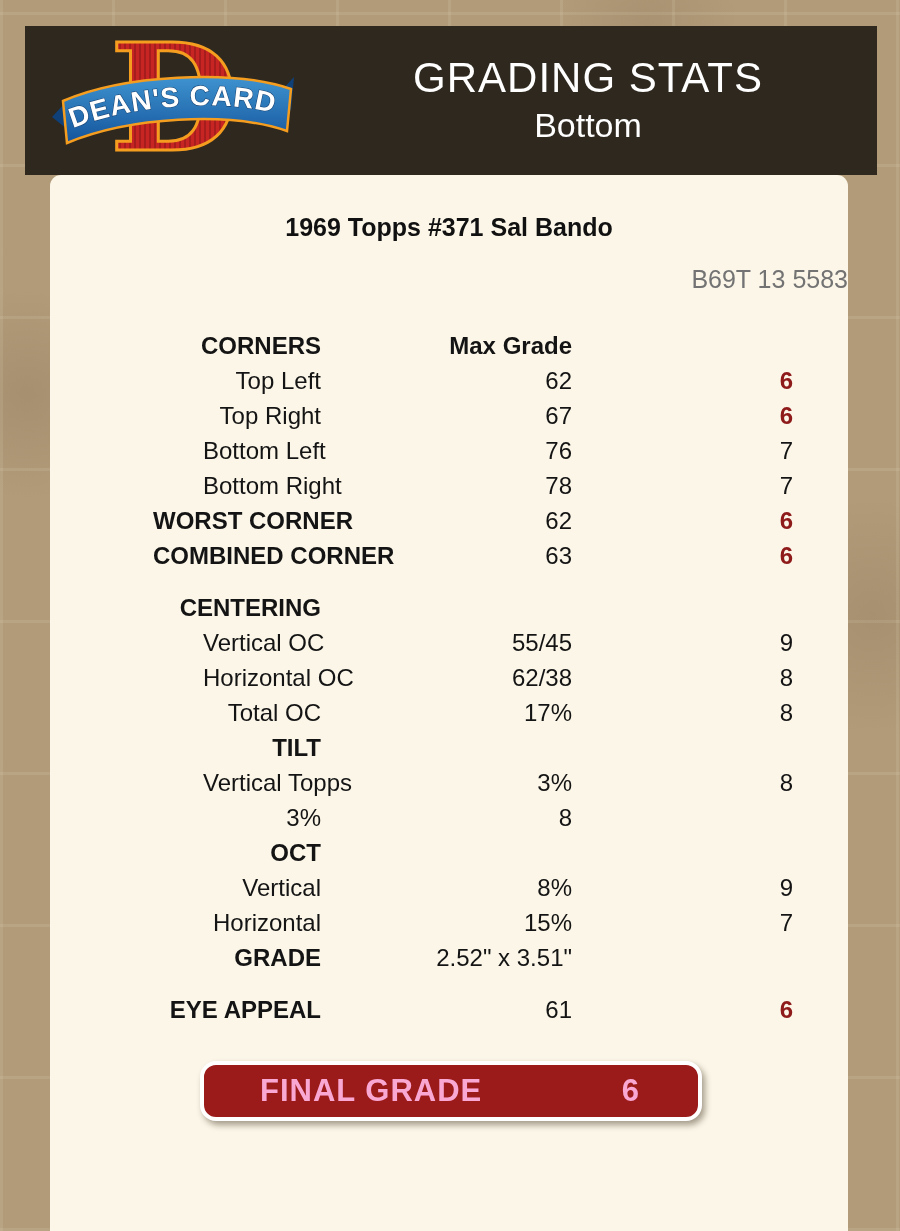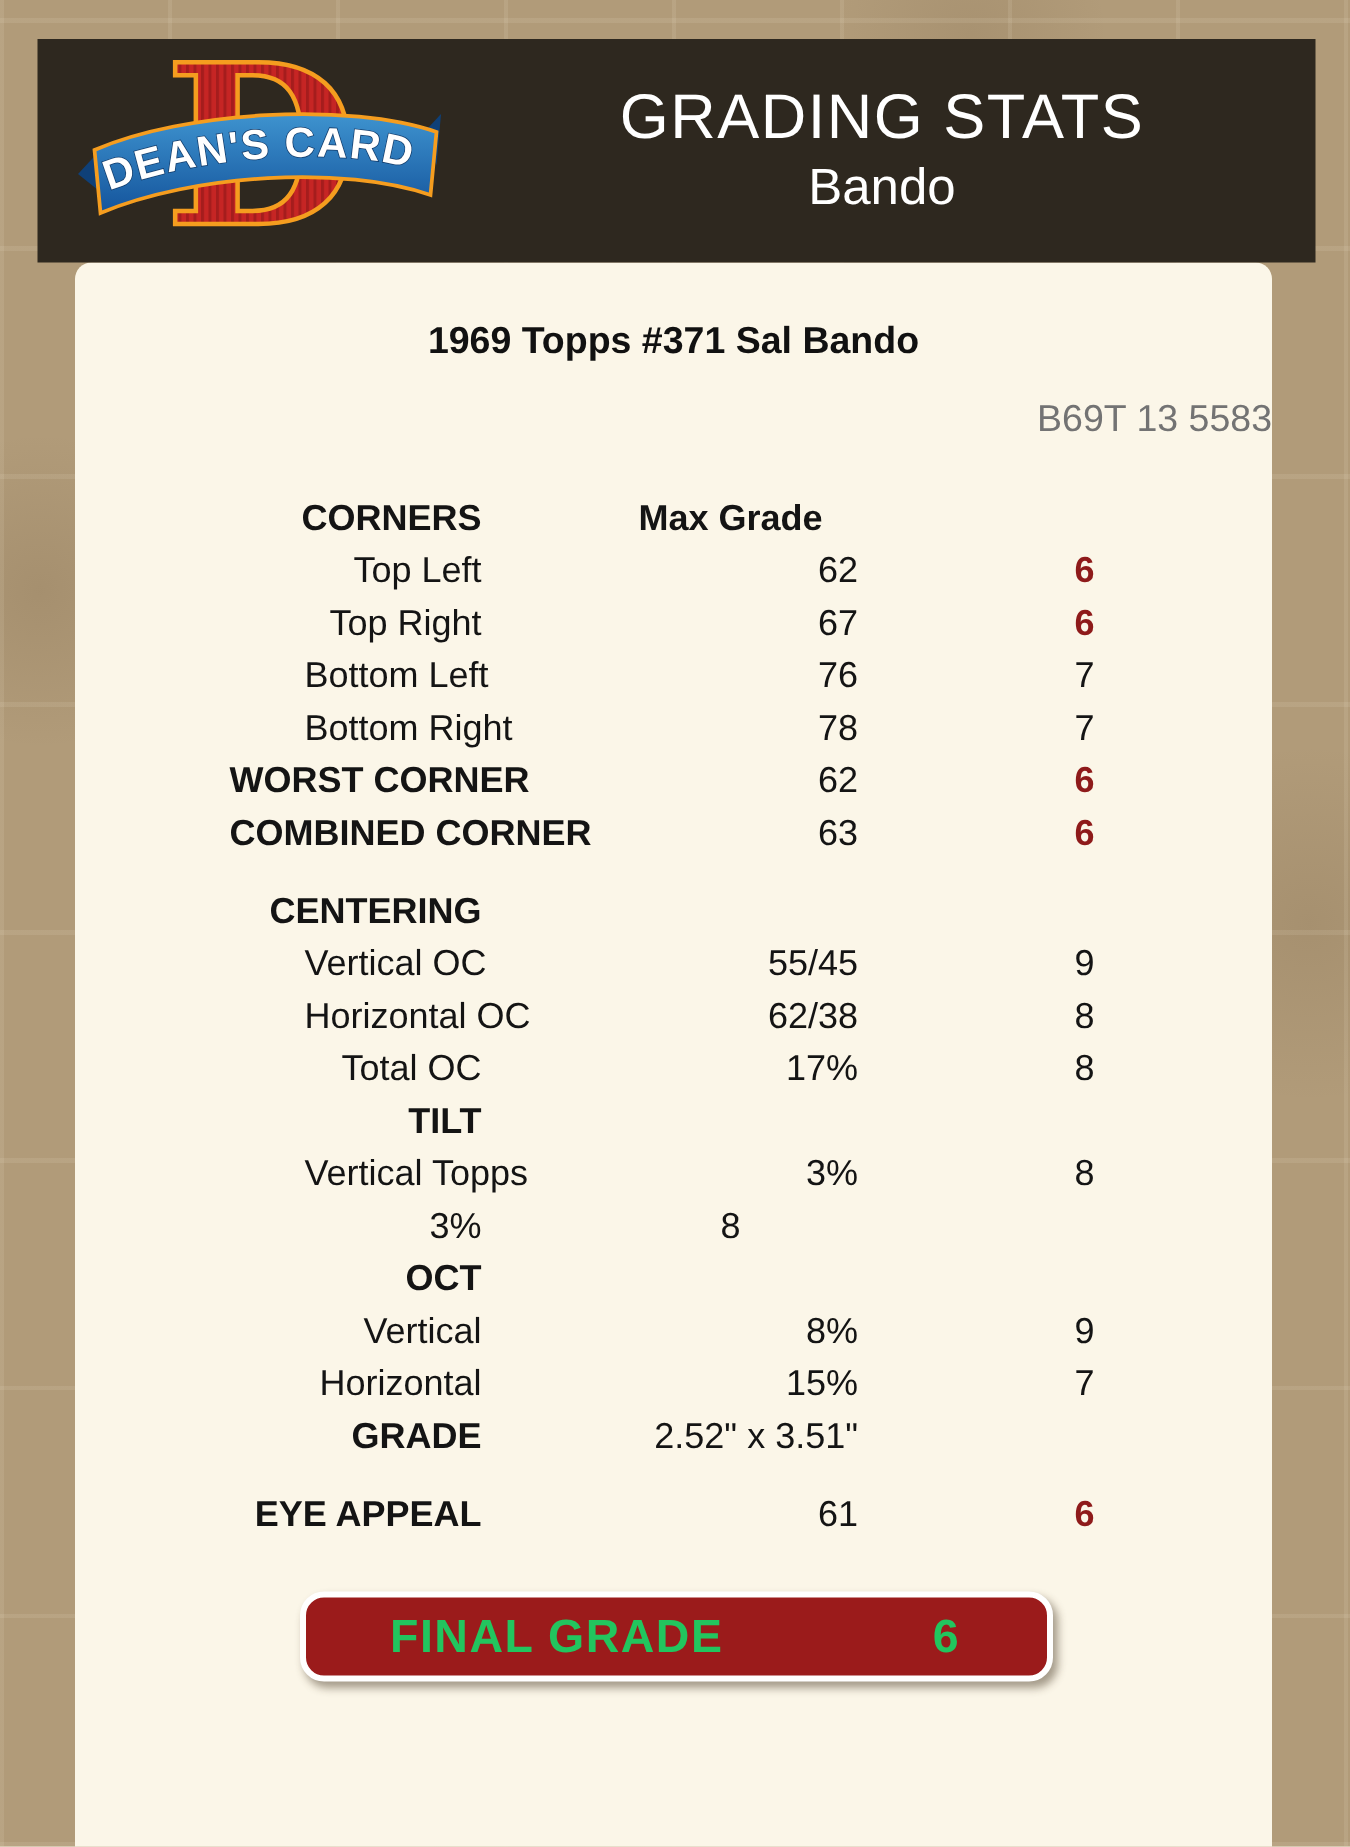--- a/index.html
+++ b/index.html
@@ -54,32 +54,32 @@
   .grow {
     display:grid; grid-template-columns:168px 170px 140px; column-gap:81px;
     height:35px; align-items:center; font-size:24px; color:#141414;
   }
   .spacer { height:17px; }
   .lbl { white-space:nowrap;text-align:right; }
   .lbl.indent { padding-left:50px; }
   .lbl.bold, .colhead .lbl { font-weight:bold; }
   .val { text-align:right; white-space:nowrap; }
   .colhead .val { font-weight:bold; }
-  .max { text-align:center; white-space:nowrap; }
+  .max { text-align:right; white-space:nowrap; }
   .colhead .max { font-weight:bold; }
   .max.red { color:var(--accent-maroon, #8e1a1a); font-weight:bold; }
 
   .final-btn {
     position:absolute; left:150px; top:886px; width:502px; height:60px;
     background:var(--button-red, #9b1b1b);
     border:4px solid #ffffff; border-radius:16px;
     box-shadow:3px 4px 6px rgba(60,45,25,0.45);
     display:flex; align-items:center; justify-content:space-between;
     padding:0 58px 0 56px;
-    color:#22c55e; font-size:31px; font-weight:bold; letter-spacing:1px;
+    color:#f9a8d4; font-size:31px; font-weight:bold; letter-spacing:1px;
     cursor:pointer;
   }
 </style>
 </head>
 <body>
 
 <div class="bg-cards"></div>
 
 <div class="header-bar">
   <div class="logo-wrap">
@@ -99,21 +99,21 @@
       <path d="M232,62 L245,48 L242,82 Z" fill="#0f4078"></path>
       <path d="M14,72 C 74,46 184,40 242,60 L238,102 C 180,82 80,88 18,114 Z" fill="url(#ribbonGrad)" stroke="#f59d1f" stroke-width="2.5"></path>
       <path id="ribTxt" d="M22,100 C 80,76 180,68 234,87" fill="none"></path>
       <text font-size="28" font-weight="bold" fill="#ffffff" stroke="#123c6b" stroke-width="1" paint-order="stroke" letter-spacing="1" font-family="Liberation Sans, sans-serif">
         <textPath href="#ribTxt" startOffset="2">DEAN'S CARDS</textPath>
       </text>
     </svg>
   </div>
   <div class="header-titles">
     <div class="header-title">GRADING STATS</div>
-    <div class="header-subtitle">Bando</div>
+    <div class="header-subtitle">Bottom</div>
   </div>
 </div>
 
 <div class="panel">
   <div class="card-title">1969 Topps #371 Sal Bando</div>
   <div class="card-cert">B69T 13 5583</div>
 
   <div class="gtable">
       <div class="grow colhead">
         <span class="lbl">CORNERS</span>

